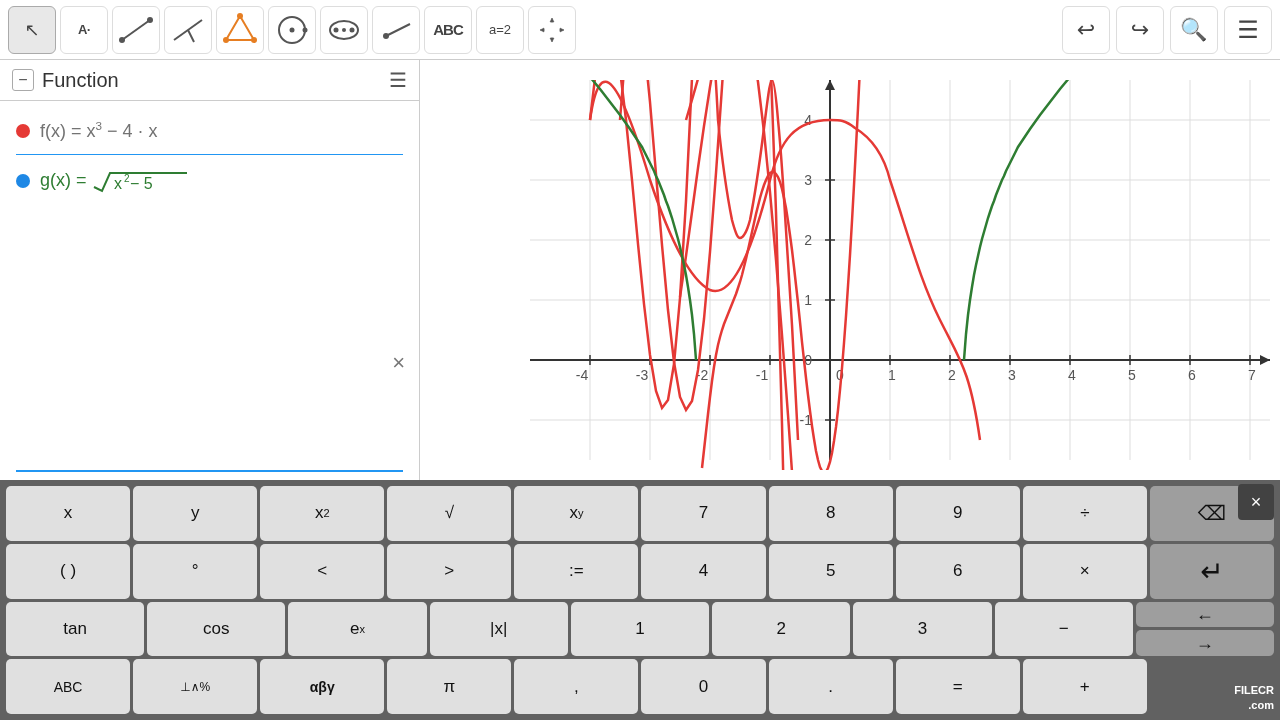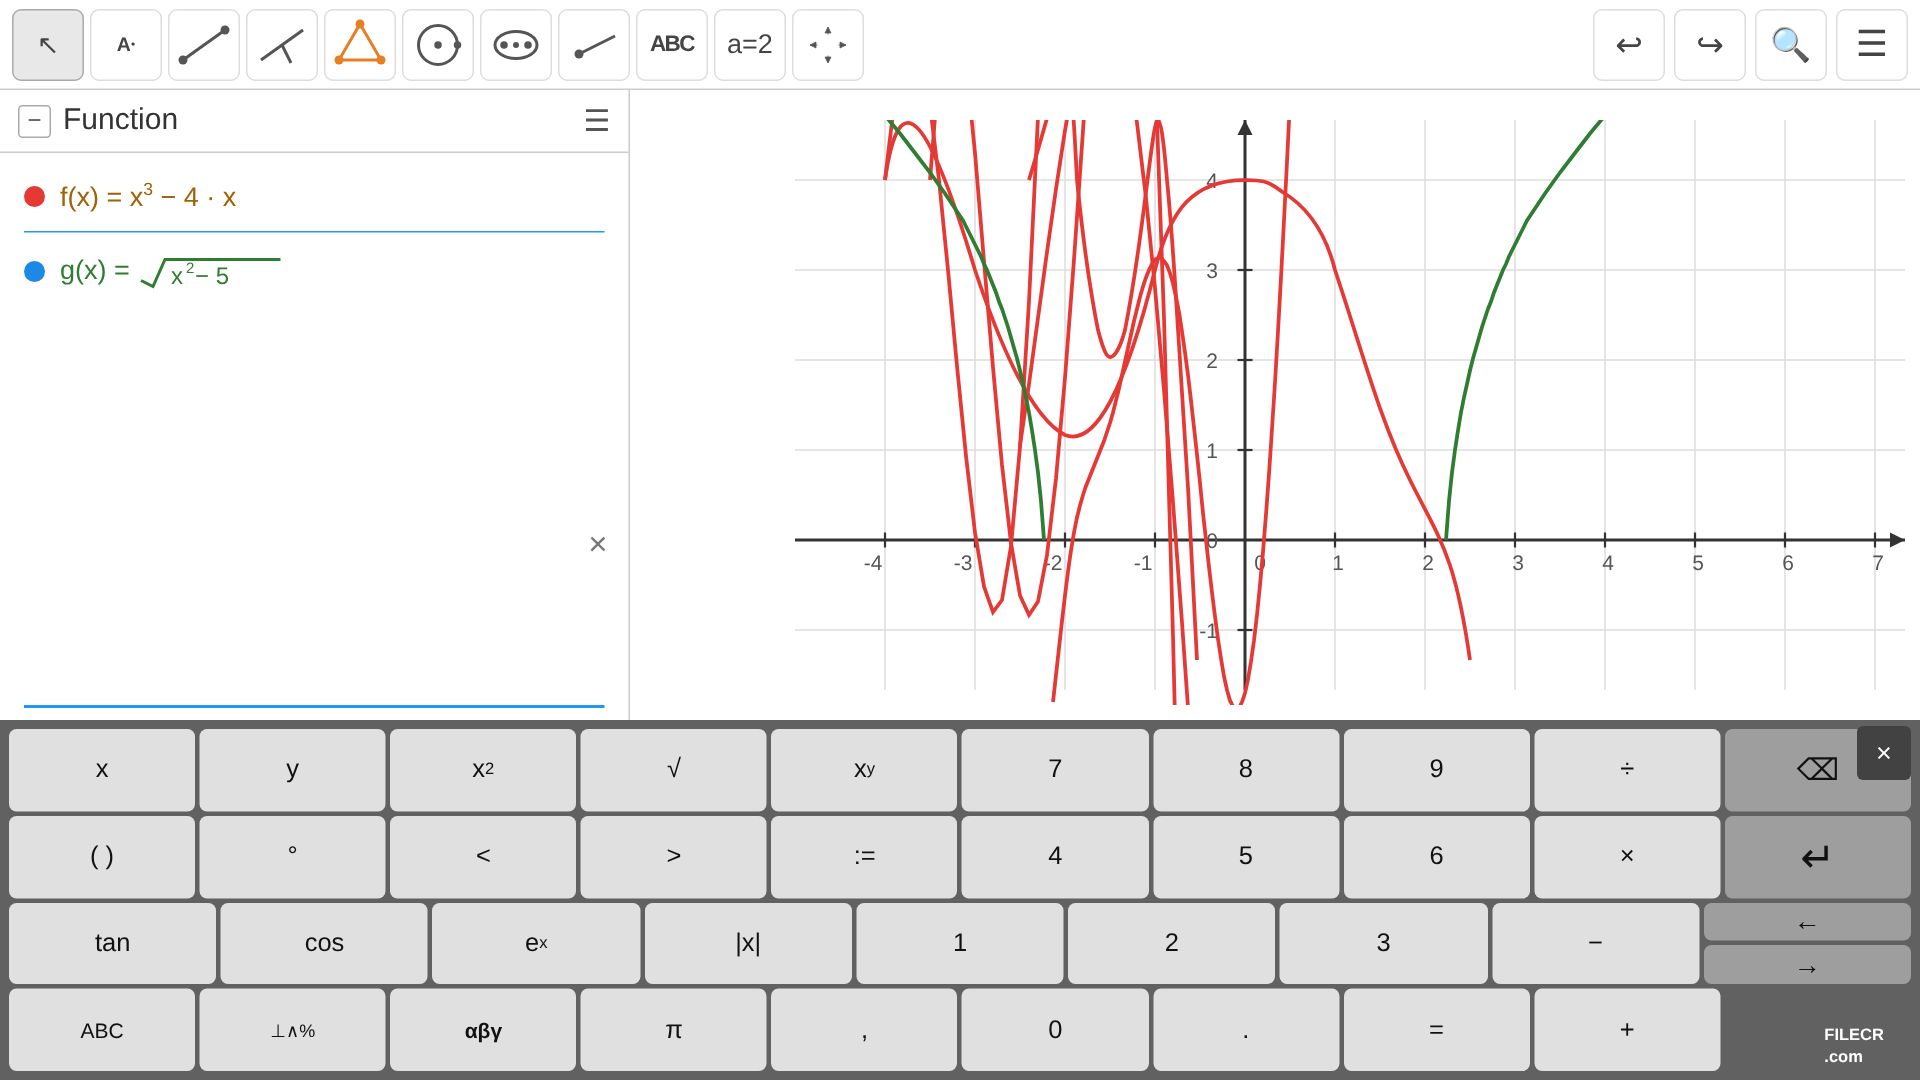--- a/index.html
+++ b/index.html
@@ -89,21 +89,21 @@
     }
     .function-dot {
       width: 14px; height: 14px;
       border-radius: 50%;
       flex-shrink: 0;
     }
     .function-dot.red { background: #e53935; }
     .function-dot.blue { background: #1e88e5; }
     .function-text {
       font-size: 18px;
-      color: #a16207;
+      color: #737373;
     }
     .function-text.green { color: #2e7d32; }
     .function-separator {
       border: none;
       border-top: 1px solid #2196f3;
       margin: 4px 16px;
     }
 
     
     .graph-area {
@@ -238,21 +238,21 @@
         <circle cx="18" cy="18" r="2" fill="#555"></circle>
       </svg>
   </button>
   <button class="toolbar-btn" title="Ray">
     <svg width="36" height="36" viewBox="0 0 36 36">
         <line x1="8" y1="24" x2="32" y2="12" stroke="#555" stroke-width="2"></line>
         <circle cx="8" cy="24" r="3" fill="#555"></circle>
       </svg>
   </button>
   <button class="toolbar-btn" title="Text" style="font-size:15px; font-weight:bold; letter-spacing:-1px;">ABC</button>
-  <button class="toolbar-btn" title="Slider" style="font-size:18px;">a=2</button>
+  <button class="toolbar-btn" title="Slider" style="font-size:13px;">a=2</button>
   <button class="toolbar-btn" title="Move">
     <svg width="30" height="30" viewBox="0 0 30 30">
         <path d="M15 3v5M15 22v5M3 15h5M22 15h5M15 3l-2 4h4zM15 27l-2-4h4zM3 15l4-2v4zM27 15l-4-2v4z" fill="#555" stroke="#555" stroke-width="0.5"></path>
       </svg>
   </button>
   <div class="toolbar-spacer"></div>
   <div class="toolbar-right">
     <button class="toolbar-btn" style="font-size:22px;">↩</button>
     <button class="toolbar-btn" style="font-size:22px;">↪</button>
     <button class="toolbar-btn" style="font-size:22px;">🔍</button>
@@ -722,16 +722,16 @@
     <button class="kb-key" style="font-size:14px;">ABC</button>
     <button class="kb-key" style="font-size:12px;">⊥∧%</button>
     <button class="kb-key" style="font-size:14px;font-weight:bold;">αβγ</button>
     <button class="kb-key">π</button>
     <button class="kb-key">,</button>
     <button class="kb-key">0</button>
     <button class="kb-key">.</button>
     <button class="kb-key">=</button>
     <button class="kb-key">+</button>
     <div style="flex:1; position:relative;">
-      <span style="position:absolute; bottom:2px; right:18px; color:#fff; font-size:11px; text-align:left; line-height:1.3; font-weight:bold;">FILECR<br>.com</span>
+      <span style="position:absolute; bottom:2px; right:0; color:#fff; font-size:11px; text-align:right; line-height:1.3; font-weight:bold;">FILECR<br>.com</span>
     </div>
   </div>
 </div>
 
 </body></html>

